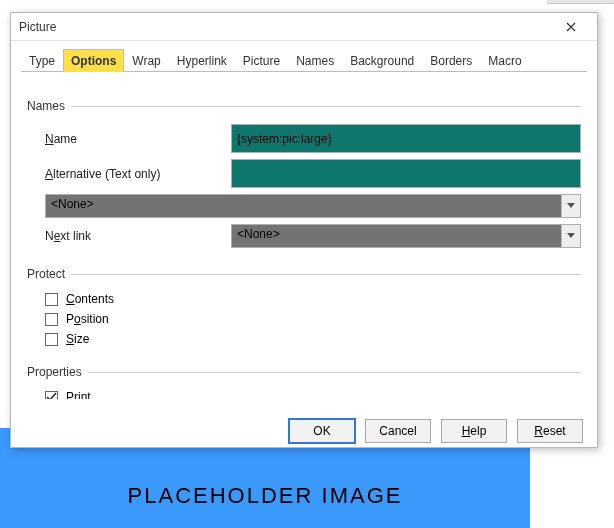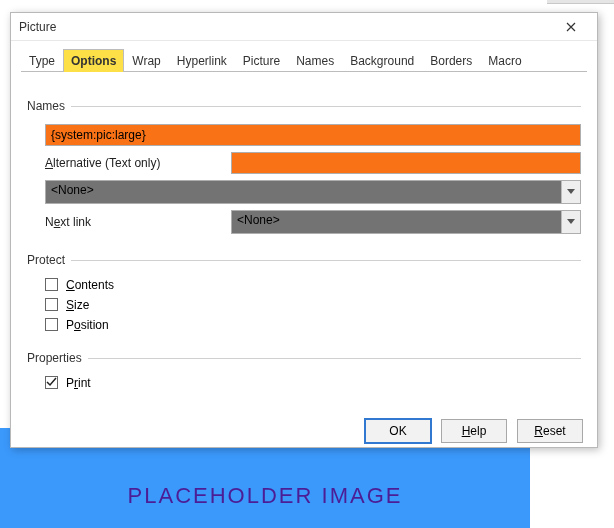--- a/index.html
+++ b/index.html
@@ -1,18 +1,18 @@
 <!DOCTYPE html>
 <html><head>
 <meta charset="utf-8">
 <style>
   * { box-sizing: border-box; font-family: "Segoe UI", Tahoma, sans-serif; font-size: 12px; }
   body { margin: 0; background: #fff; width: 614px; height: 528px; position: relative; overflow: hidden; }
   .backdrop { position: absolute; left: 0; top: 428px; width: 530px; height: 100px; background: #3b99fc; display: flex; align-items: center; justify-content: center; }
-  .backdrop-text { color: #4c1d95; font-size: 22px; letter-spacing: 2px; font-weight: 300; margin-top: 36px; }
+  .backdrop-text { color: #000000; font-size: 22px; letter-spacing: 2px; font-weight: 300; margin-top: 36px; }
   .stripe { position: absolute; right: 0; top: 0; width: 67px; height: 4px; background: #e5e5e5; border-bottom: 1px solid #c8c8c8; }
   .dialog {
     position: absolute; left: 10px; top: 12px; width: 588px; height: 436px;
     background: #fff; border: 1px solid #b8b8b8; box-shadow: 2px 2px 8px rgba(0,0,0,.25);
     display: flex; flex-direction: column;
   }
   .titlebar { height: 28px; display: flex; align-items: center; padding: 0 4px 0 8px; border-bottom: 1px solid #e8e8e8; }
   .title { flex: 1; color: #333; }
   .close-btn { width: 44px; height: 24px; display: flex; align-items: center; justify-content: center; cursor: pointer; }
   .close-btn svg { width: 10px; height: 10px; }
@@ -21,26 +21,26 @@
   .tab.active { border-color: #bcbcbc; background: #fde047; font-weight: bold; position: relative; z-index: 2; }
   .tab-underline { height: 1px; margin: 0 10px 0 10px; background: #bcbcbc; position: relative; top: -1px; z-index: 1; }
   .content { flex: 1; padding: 10px 16px 6px 16px; overflow: hidden; }
   fieldset { border: none; margin: 16px 0 8px 0; padding: 0; }
   .group-header { display: flex; align-items: center; margin-bottom: 8px; }
   .group-title { color: #333; padding-right: 6px; white-space: nowrap; }
   .group-line { flex: 1; height: 1px; background: #d0d0d0; }
   .row { display: flex; align-items: center; padding: 3px 0 3px 18px; }
   .row label { width: 186px; color: #222; }
   .mn { text-decoration: underline; }
-  .txt { flex: 1; height: 22px; border: 1px solid #aeaeae; padding: 10px 5px; background: #f97316; }
+  .txt { flex: 1; height: 29px; border: 1px solid #aeaeae; padding: 10px 5px; background: #0f766e; }
   .select { flex: 1; height: 24px; display: flex; border: 1px solid #aeaeae; background: #737373; }
   .select-val { flex: 1; padding: 2px 5px; }
   .select-btn { width: 19px; background: #eee; border-left: 1px solid #bcbcbc; display: flex; align-items: center; justify-content: center; }
   .select-btn svg { width: 8px; height: 6px; }
-  .chk-row { display: flex; padding: 3px 0 3px 18px; }
+  .chk-row { display: flex; align-items: center; padding: 3px 0 3px 18px; }
   .chkbox { width: 13px; height: 13px; border: 1px solid #666; margin-right: 8px; display: flex; align-items: center; justify-content: center; background: #fff; }
   .chkbox.checked svg { display: block; }
   .chkbox svg { display: none; width: 11px; height: 11px; }
   .footer { height: 48px; border-top: 0; display: flex; align-items: center; justify-content: flex-end; padding: 0 14px; gap: 10px; }
   .btn { min-width: 66px; height: 24px; border: 1px solid #a8a8a8; background: #f2f2f2; display: flex; align-items: center; justify-content: center; cursor: pointer; padding: 0 10px; margin-top: 16px; }
   .btn.primary { border: 1px solid #3078d0; outline: 1px solid #3078d0; }
 </style>
 </head>
 <body>
 
@@ -74,20 +74,21 @@
   <div class="tab-underline"></div>
 
   <div class="content">
 
     <fieldset>
       <div class="group-header">
         <div class="group-title">Names</div>
         <div class="group-line"></div>
       </div>
       <div class="row">
+        <label><span class="mn">N</span><span></span>ame</label>
         <input class="txt" type="text" value="{system:pic:large}" style="">
       </div>
       <div class="row">
         <label><span class="mn">A</span>lternative (Text only)</label>
         <input class="txt" type="text" value="" style="">
       </div>
       <div class="row">
         <div class="select">
           <div class="select-val">&lt;None&gt;</div>
           <div class="select-btn">
@@ -114,25 +115,25 @@
       <div class="group-header">
         <div class="group-title">Protect</div>
         <div class="group-line"></div>
       </div>
       <div class="chk-row">
         <div class="chkbox"></div>
         <span><span class="mn">C</span>ontents</span>
       </div>
       <div class="chk-row">
         <div class="chkbox"></div>
-        <span><span class="mn">S</span>ize</span>
+        <span>P<span class="mn">o</span>sition</span>
       </div>
       <div class="chk-row">
         <div class="chkbox"></div>
-        <span>P<span class="mn">o</span>sition</span>
+        <span><span class="mn">S</span>ize</span>
       </div>
     </fieldset>
 
     <fieldset>
       <div class="group-header">
         <div class="group-title">Properties</div>
         <div class="group-line"></div>
       </div>
       <div class="chk-row">
         <div class="chkbox checked">
@@ -141,16 +142,17 @@
             </svg>
           </div>
         <span>P<span class="mn">r</span>int</span>
       </div>
     </fieldset>
 
   </div>
 
   <div class="footer">
     <div class="btn primary">OK</div>
+    <div class="btn">Cancel</div>
     <div class="btn"><span class="mn">H</span>elp</div>
     <div class="btn"><span class="mn">R</span>eset</div>
   </div>
 </div>
 
 </body></html>

